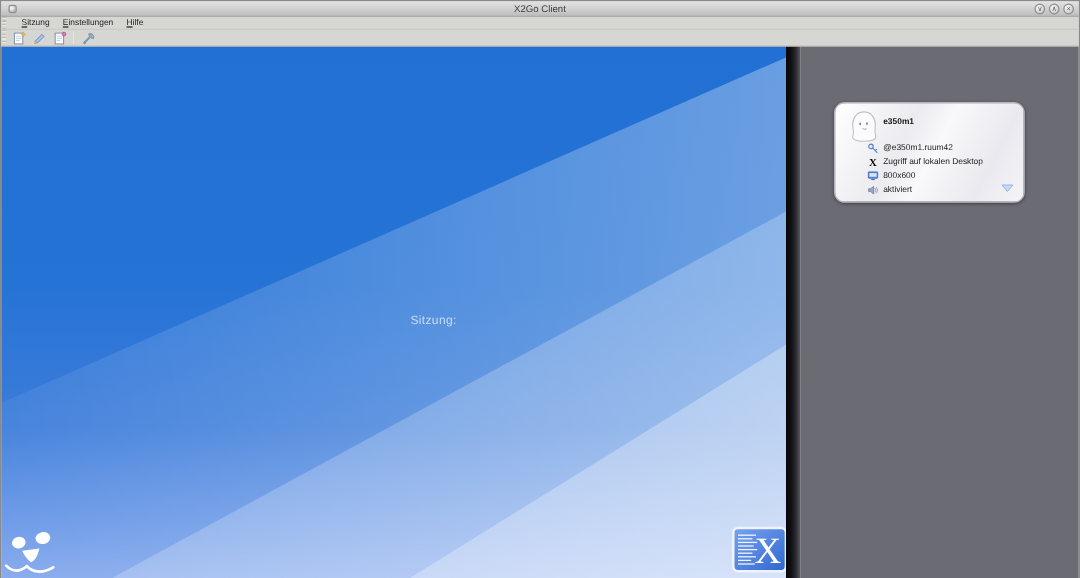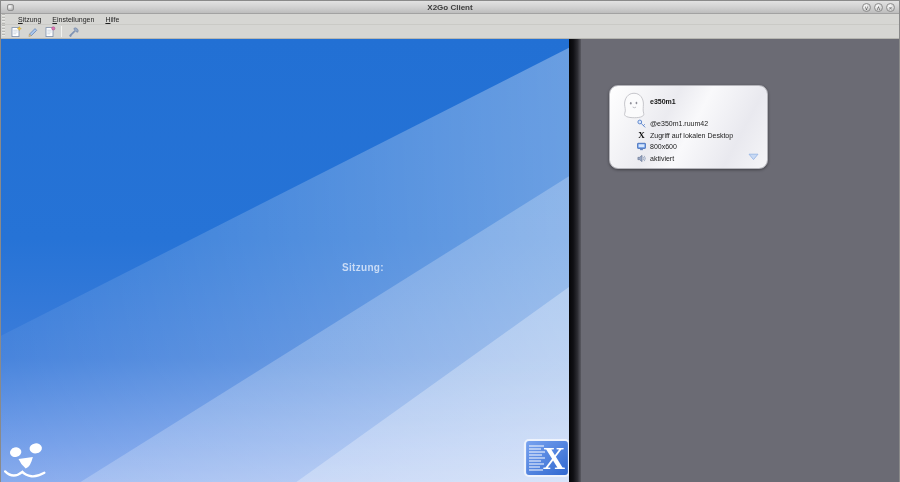--- a/index.html
+++ b/index.html
@@ -15,21 +15,21 @@
     background:linear-gradient(#e2e2e2 0%,#d0d0d0 55%,#bdbdbd 100%);
     border-bottom:1px solid #a2a2a2;
   }
   .win-icon{
     position:absolute;left:6px;top:3px;width:7px;height:7px;border-radius:2px;
     background:radial-gradient(circle at 35% 35%,#fdfdfd,#9d9d9d);
     border:1px solid #8f8f8f;
   }
   .title{
     position:absolute;left:0;right:0;top:0;height:13px;line-height:13px;
-    text-align:center;font-size:8px;font-weight:bold;color:#3c3c3c;
+    text-align:center;font-size:8px;font-weight:normal;color:#3c3c3c;
   }
   .controls{position:absolute;right:4px;top:2px;display:flex;gap:3px;}
   .wbtn{
     width:9px;height:9px;border-radius:50%;
     background:radial-gradient(circle at 35% 30%,#fbfbfb,#cfcfcf 70%,#b5b5b5);
     border:1px solid #8e8e8e;color:#5a5a5a;
     font-size:6px;line-height:8px;text-align:center;cursor:default;
   }
   
   .menubar{
@@ -50,23 +50,22 @@
     padding-left:1px;border-bottom:1px solid #b6b6b1;
   }
   .tbtn{
     width:17px;height:13px;display:flex;align-items:center;justify-content:center;
     border:1px solid transparent;border-radius:2px;
   }
   .tsep{width:1px;height:11px;background:#a6a6a2;border-right:1px solid #f2f2ef;margin:0 3px;}
   
   .main{display:flex;height:443px;}
   .canvas{
-    position:relative;width:568px;height:100%;overflow:hidden;
+    position:relative;width:654px;height:100%;overflow:hidden;
     background:linear-gradient(to bottom,#2270d4 0%,#2673d6 45%,#3d7dda 72%,#6d9ae8 92%,#82a7ec 100%);
-    font-weight:bold;
   }
   .ray{position:absolute;inset:0;}
   .ray1{
     background:linear-gradient(to right,rgba(255,255,255,0.06),rgba(255,255,255,0.32));
     clip-path:polygon(100% 2%,100% 100%,0 100%,0 67%);
   }
   .ray2{
     background:linear-gradient(to bottom right,rgba(255,255,255,0.10),rgba(255,255,255,0.30));
     clip-path:polygon(100% 31%,100% 100%,14% 100%);
   }

